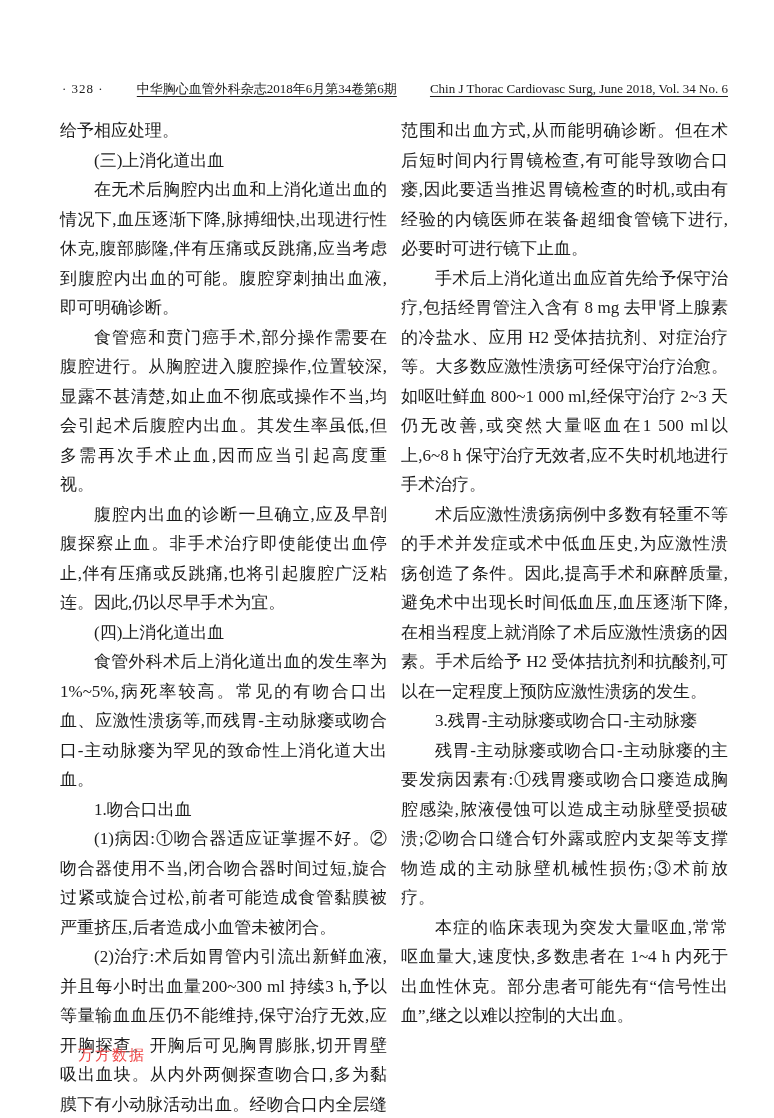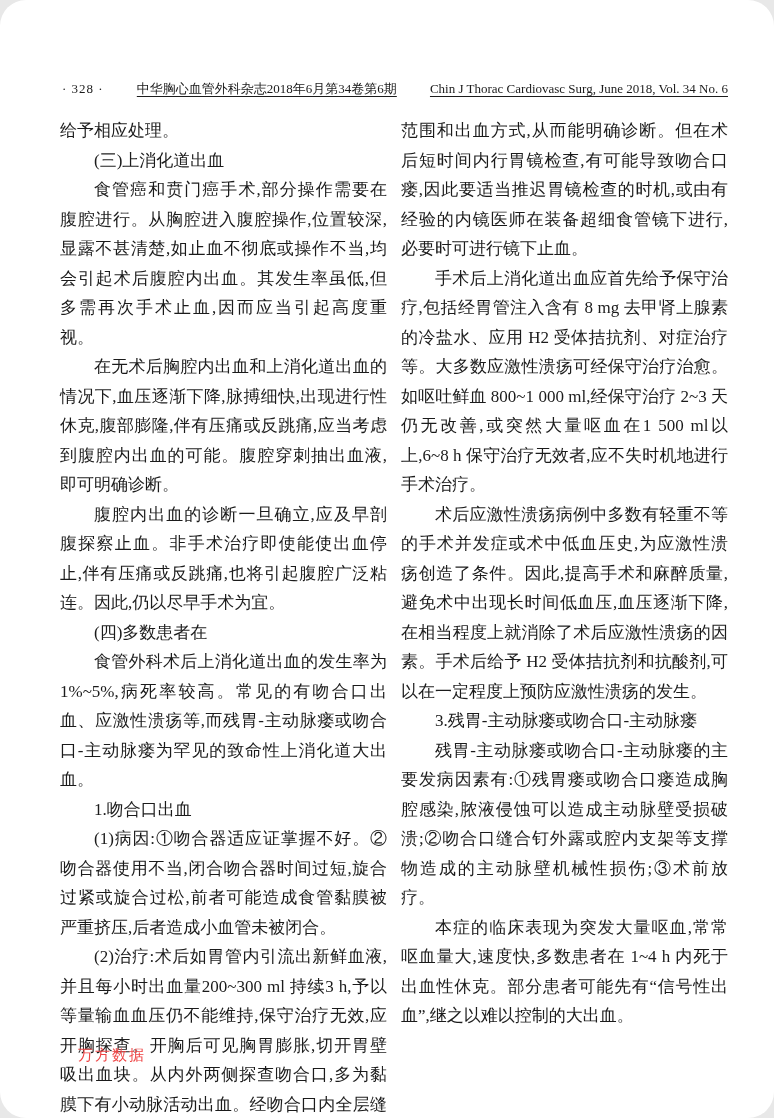--- a/index.html
+++ b/index.html
@@ -6,21 +6,20 @@
   html, body { background: #e8e8e8; }
   .page {
     position: relative;
     width: 774px;
     height: 1118px;
     background: #ffffff;
     margin: 0 auto;
     overflow: hidden;
     font-family: "Liberation Serif", serif;
     color: #1b1b1b;
-    border-radius: 26px;
   }
   
   .running-head {
     position: absolute;
     top: 80px;
     left: 62px;
     right: 46px;
     display: flex;
     align-items: baseline;
     justify-content: space-between;
@@ -73,24 +72,24 @@
     <span class="pageno">· 328 ·</span>
     <span class="cite-cn">中华胸心血管外科杂志2018年6月第34卷第6期</span>
     <span class="cite-en">Chin J Thorac Cardiovasc Surg, June 2018, Vol. 34 No. 6</span>
   </div>
 
   <div class="columns">
 
     <div class="col">
       <p>给予相应处理。</p>
       <p class="indent">(三)上消化道出血</p>
+      <p class="indent">在无术后胸腔内出血和上消化道出血的情况下,血压逐渐下降,脉搏细快,出现进行性休克,腹部膨隆,伴有压痛或反跳痛,应当考虑到腹腔内出血的可能。腹腔穿刺抽出血液,即可明确诊断。</p>
       <p class="indent">食管癌和贲门癌手术,部分操作需要在腹腔进行。从胸腔进入腹腔操作,位置较深,显露不甚清楚,如止血不彻底或操作不当,均会引起术后腹腔内出血。其发生率虽低,但多需再次手术止血,因而应当引起高度重视。</p>
-      <p class="indent">在无术后胸腔内出血和上消化道出血的情况下,血压逐渐下降,脉搏细快,出现进行性休克,腹部膨隆,伴有压痛或反跳痛,应当考虑到腹腔内出血的可能。腹腔穿刺抽出血液,即可明确诊断。</p>
       <p class="indent">腹腔内出血的诊断一旦确立,应及早剖腹探察止血。非手术治疗即使能使出血停止,伴有压痛或反跳痛,也将引起腹腔广泛粘连。因此,仍以尽早手术为宜。</p>
-      <p class="indent">(四)多数患者在</p>
+      <p class="indent">(四)上消化道出血</p>
       <p class="indent">食管外科术后上消化道出血的发生率为1%~5%,病死率较高。常见的有吻合口出血、应激性溃疡等,而残胃-主动脉瘘或吻合口-主动脉瘘为罕见的致命性上消化道大出血。</p>
       <p class="indent">1.吻合口出血</p>
       <p class="indent">(1)病因:①吻合器适应证掌握不好。②吻合器使用不当,闭合吻合器时间过短,旋合过紧或旋合过松,前者可能造成食管黏膜被严重挤压,后者造成小血管未被闭合。</p>
       <p class="indent">(2)治疗:术后如胃管内引流出新鲜血液,并且每小时出血量200~300 ml 持续3 h,予以等量输血血压仍不能维持,保守治疗无效,应开胸探查。开胸后可见胸胃膨胀,切开胃壁吸出血块。从内外两侧探查吻合口,多为黏膜下有小动脉活动出血。经吻合口内全层缝合2~3针后一般出血即可停止。</p>
 
     </div>
 
     <div class="col">
       <p>范围和出血方式,从而能明确诊断。但在术后短时间内行胃镜检查,有可能导致吻合口瘘,因此要适当推迟胃镜检查的时机,或由有经验的内镜医师在装备超细食管镜下进行,必要时可进行镜下止血。</p>
       <p class="indent">手术后上消化道出血应首先给予保守治疗,包括经胃管注入含有 8 mg 去甲肾上腺素的冷盐水、应用 H2 受体拮抗剂、对症治疗等。大多数应激性溃疡可经保守治疗治愈。如呕吐鲜血 800~1 000 ml,经保守治疗 2~3 天仍无改善,或突然大量呕血在1 500 ml以上,6~8 h 保守治疗无效者,应不失时机地进行手术治疗。</p>

